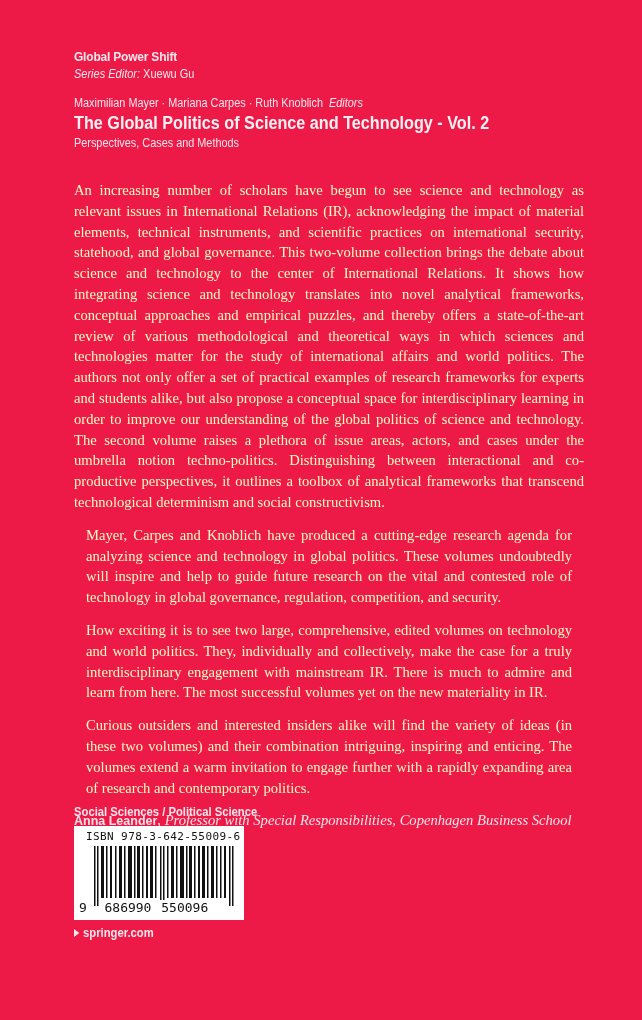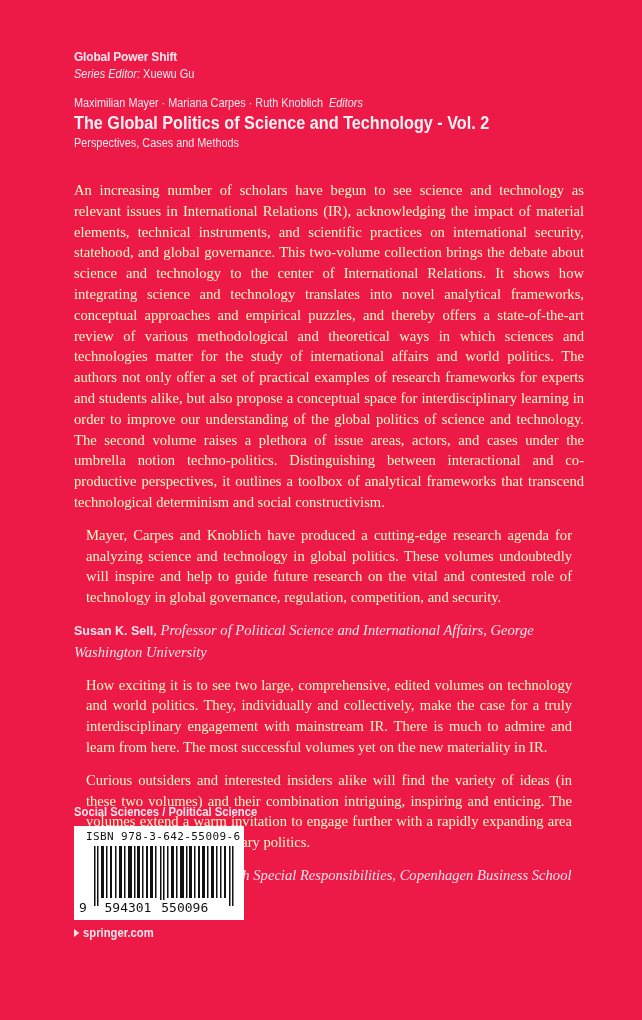--- a/index.html
+++ b/index.html
@@ -46,21 +46,20 @@
   <div class="authors"><span>Maximilian Mayer · Mariana Carpes · Ruth Knoblich</span>&nbsp;&nbsp;<i>Editors</i></div>
   <div class="book-title">The Global Politics of Science and Technology - Vol. 2</div>
   <div class="subtitle">Perspectives, Cases and Methods</div>
 </div>
 
 <div class="body-text">
   <p class="para">An increasing number of scholars have begun to see science and technology as relevant issues in International Relations (IR), acknowledging the impact of material elements, technical instruments, and scientific practices on international security, statehood, and global governance. This two-volume collection brings the debate about science and technology to the center of International Relations. It shows how integrating science and technology translates into novel analytical frameworks, conceptual approaches and empirical puzzles, and thereby offers a state-of-the-art review of various methodological and theoretical ways in which sciences and technologies matter for the study of international affairs and world politics. The authors not only offer a set of practical examples of research frameworks for experts and students alike, but also propose a conceptual space for interdisciplinary learning in order to improve our understanding of the global politics of science and technology. The second volume raises a plethora of issue areas, actors, and cases under the umbrella notion techno-politics. Distinguishing between interactional and co-productive perspectives, it outlines a toolbox of analytical frameworks that transcend technological determinism and social constructivism.</p>
 
   <div class="quote">
     <p class="para">Mayer, Carpes and Knoblich have produced a cutting-edge research agenda for analyzing science and technology in global politics. These volumes undoubtedly will inspire and help to guide future research on the vital and contested role of technology in global governance, regulation, competition, and security.</p>
-    <div class="attrib"><span class="name">Susan K. Sell</span>, <span class="role">Professor of Political Science and International Affairs, George Washington University</span></div>
   </div>
 
   <div class="quote">
     <p class="para">How exciting it is to see two large, comprehensive, edited volumes on technology and world politics. They, individually and collectively, make the case for a truly interdisciplinary engagement with mainstream IR. There is much to admire and learn from here. The most successful volumes yet on the new materiality in IR.</p>
   </div>
 
   <div class="quote">
     <p class="para">Curious outsiders and interested insiders alike will find the variety of ideas (in these two volumes) and their combination intriguing, inspiring and enticing. The volumes extend a warm invitation to engage further with a rapidly expanding area of research and contemporary politics.</p>
     <div class="attrib"><span class="name">Anna Leander</span>, <span class="role">Professor with Special Responsibilities, Copenhagen Business School</span></div>
   </div>
@@ -101,17 +100,17 @@
           <rect x="113" y="0" width="1.5" height="52"></rect>
         <rect x="117" y="0" width="3" height="52"></rect>
           <rect x="122" y="0" width="1.5" height="52"></rect>
         <rect x="126" y="0" width="1.5" height="52"></rect>
           <rect x="130" y="0" width="2" height="52"></rect>
         <rect x="135" y="0" width="1.5" height="60"></rect>
           <rect x="138" y="0" width="1.5" height="60"></rect>
       </g>
     </svg>
     <div class="barcode-digits">
-      <span>9</span>&nbsp;&nbsp;<span>594301</span>&nbsp;<span>550096</span>
+      <span>9</span>&nbsp;&nbsp;<span>686990</span>&nbsp;<span>550096</span>
     </div>
   </div>
   <div class="springer"><span class="arrow"></span><span>springer.com</span></div>
 </div>
 
 </body></html>

